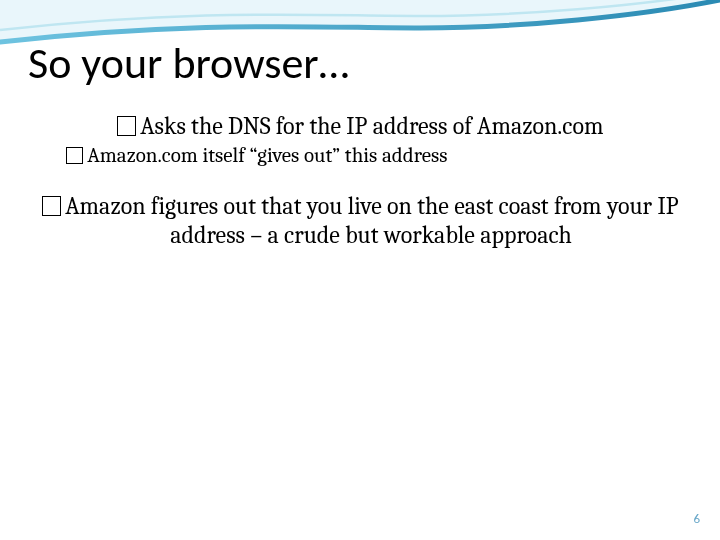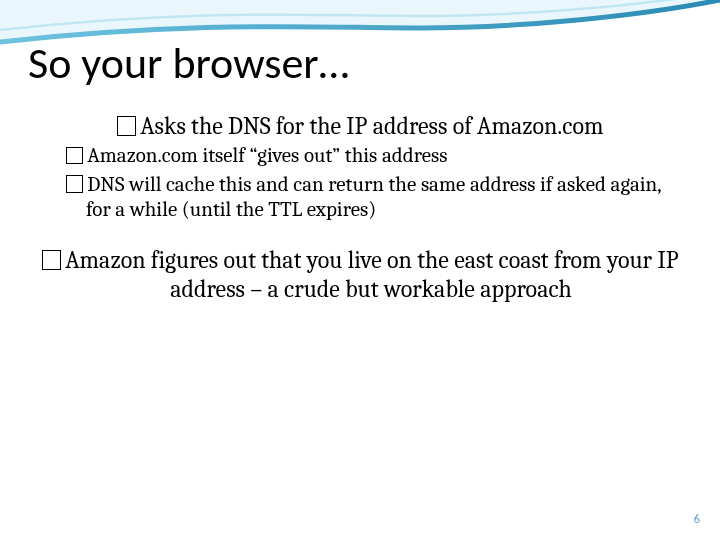--- a/index.html
+++ b/index.html
@@ -92,19 +92,18 @@
 
   <path d="M0,30 C200,8 320,16 420,16 C520,16 640,6 720,-8" fill="none" stroke="#bfe6f1" stroke-width="2.5"></path>
 </svg>
 
 <div class="title">So your browser…</div>
 
 <div class="content">
   <p class="lvl1"><span class="sq"></span><span>Asks the DNS for the IP address of Amazon.com</span></p>
   <div class="lvl2-group">
     <p class="lvl2"><span class="sq"></span><span>Amazon.com itself “gives out” this address</span></p>
-    <p class="lvl2"><span class="sq"></span><span>DNS will cache this and can return the same address if asked again, for a while (until the TTL expires)</span></p>
   </div>
   <div class="spacer"></div>
   <p class="lvl1"><span class="sq"></span><span>Amazon figures out that you live on the east coast from your IP address – a crude but workable approach</span></p>
 </div>
 
 <div class="pagenum">6</div>
 
 </body></html>

